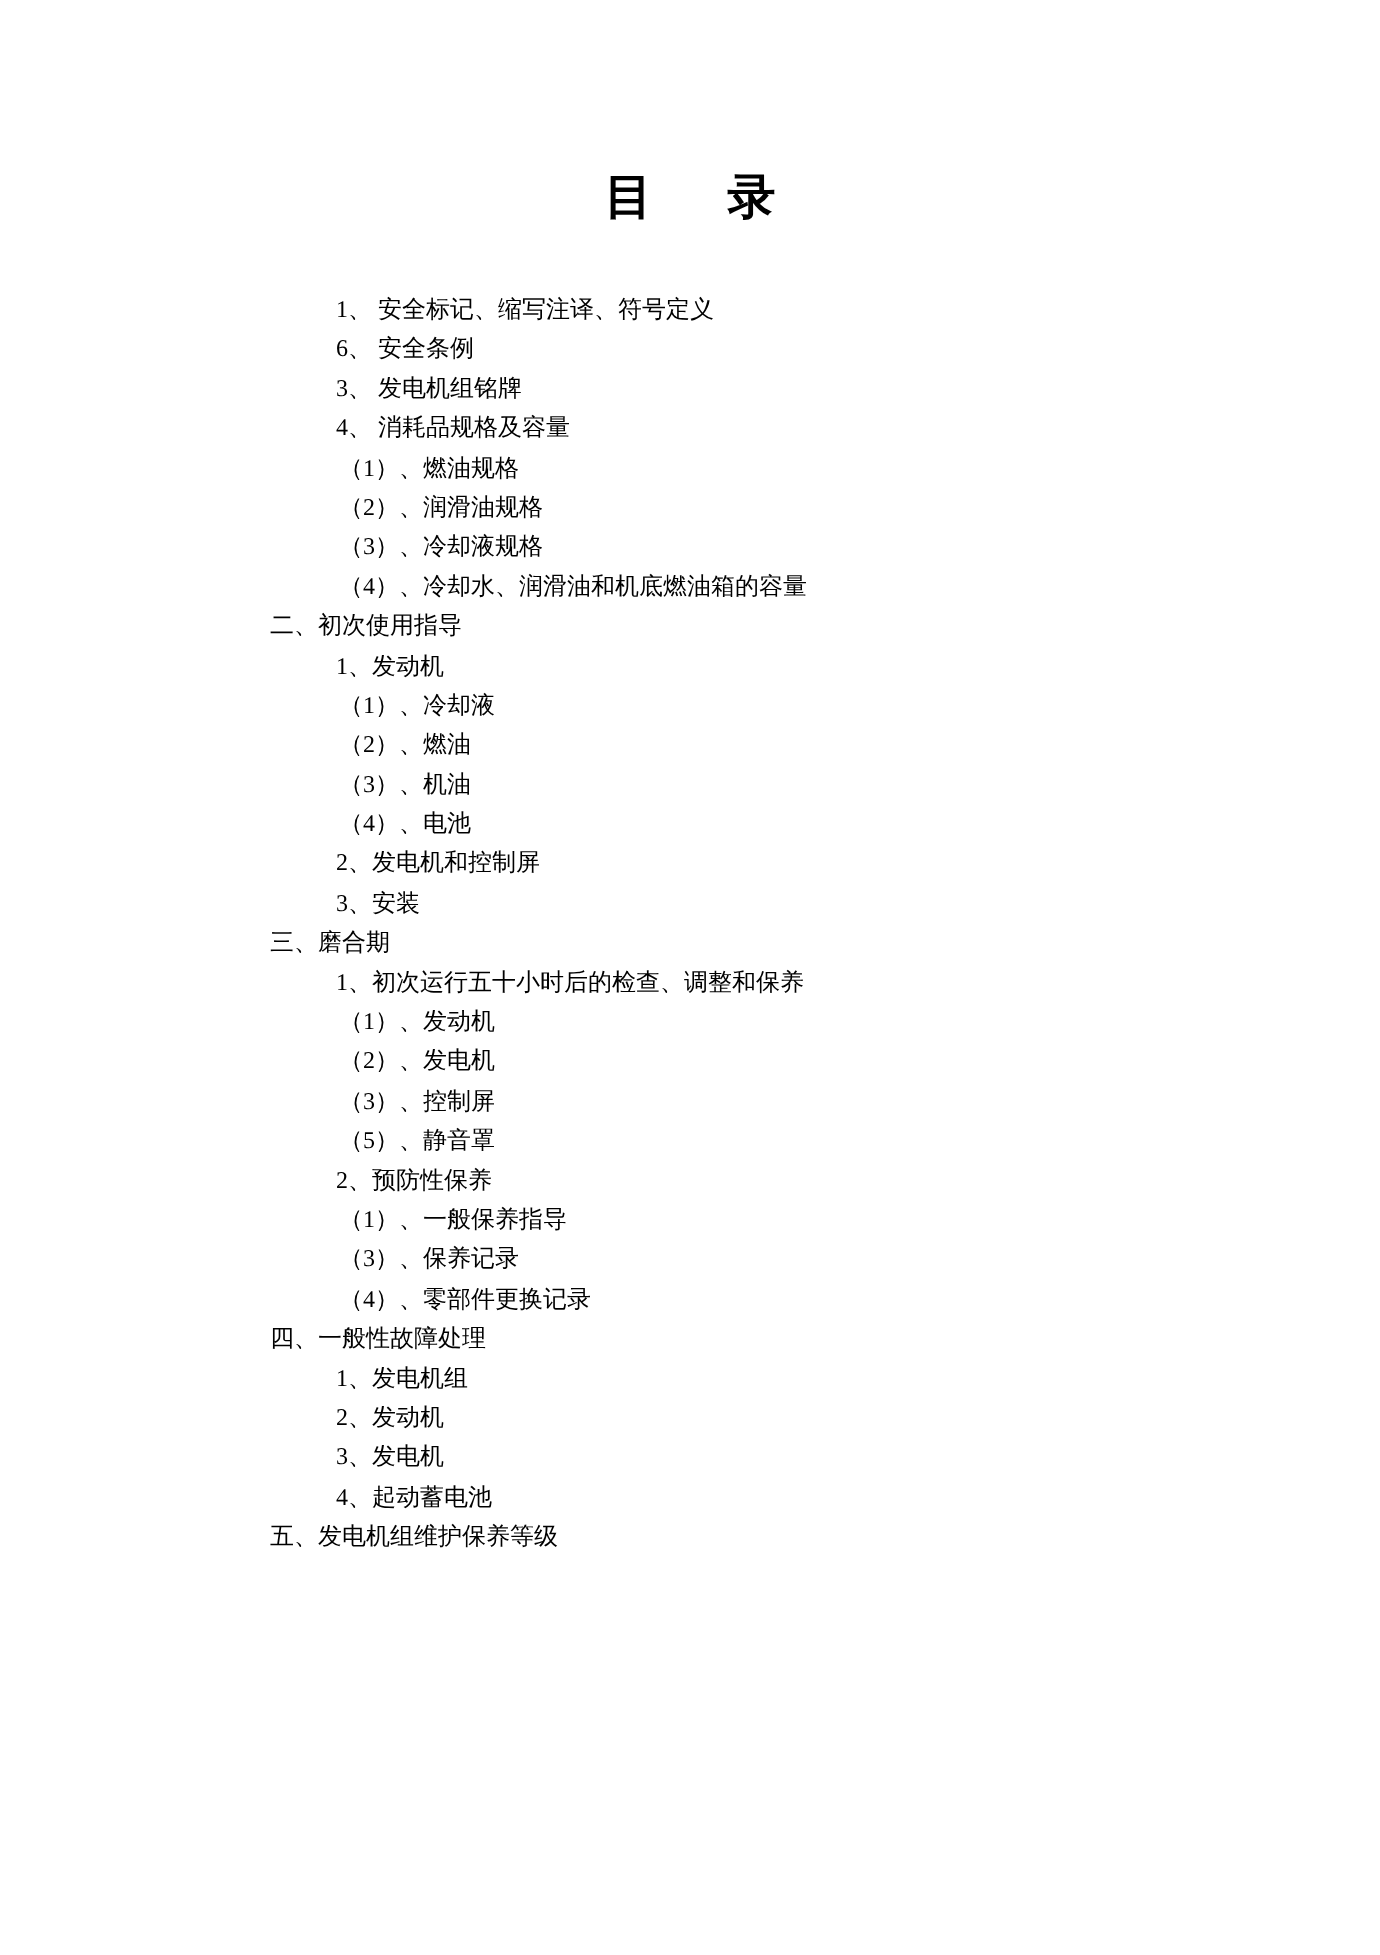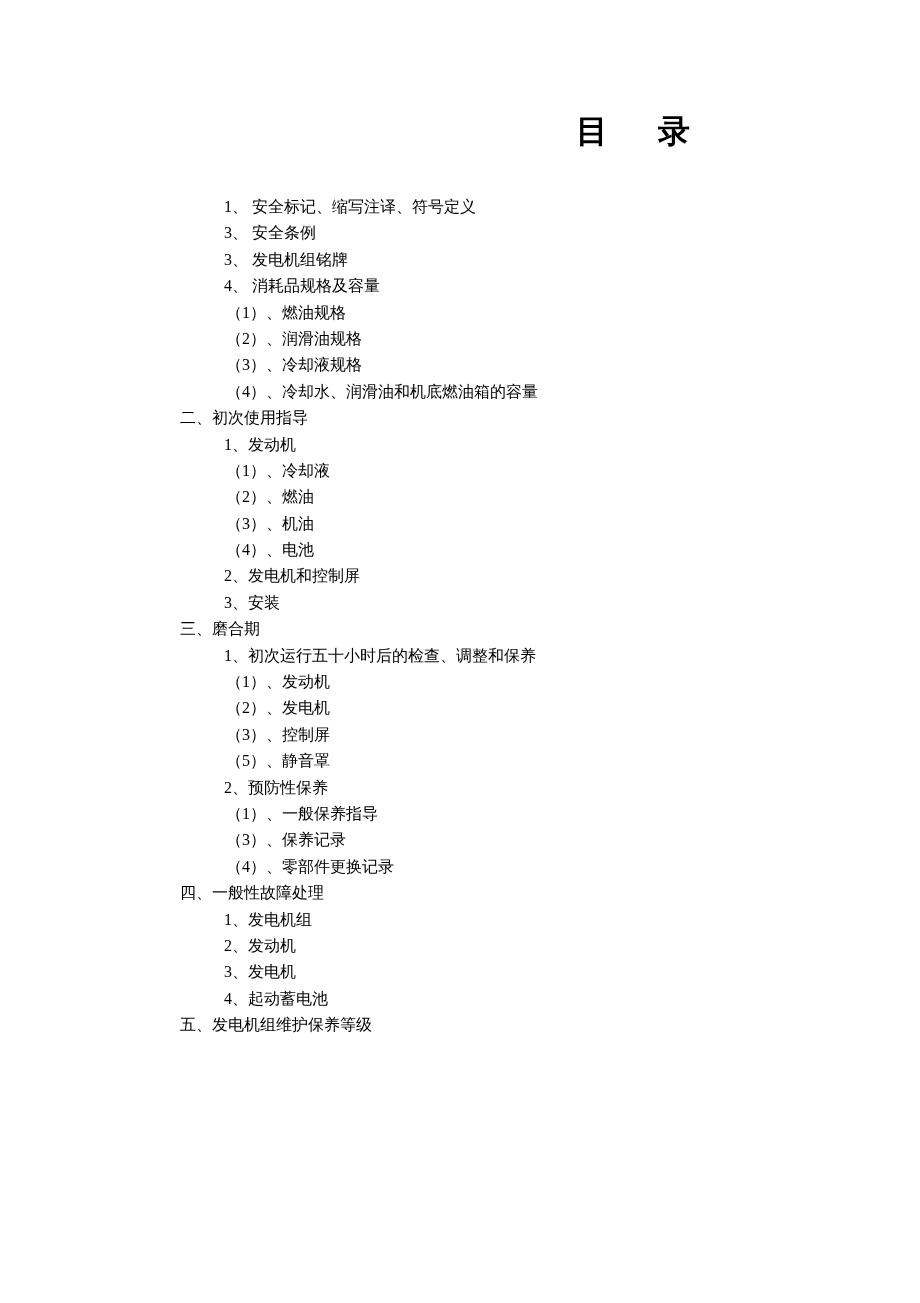--- a/index.html
+++ b/index.html
@@ -9,21 +9,21 @@
     }
     body {
       font-family: "SimSun", "宋体", serif;
       background: #ffffff;
       width: 920px;
       height: 1303px;
       padding: 110px 180px 0 180px;
       color: #000;
     }
     .title {
-      text-align: right;
+      text-align: center;
       font-size: 32px;
       font-weight: bold;
       letter-spacing: 50px;
       margin-bottom: 40px;
       padding-left: 50px;
       font-family: "SimHei", "黑体", sans-serif;
     }
     .toc {
       font-size: 16px;
       line-height: 1.65;
@@ -42,21 +42,21 @@
     }
   </style>
 </head>
 <body>
 
 <div class="title">目录</div>
 
 <div class="toc">
 
   <div class="toc-item level-2">1、 安全标记、缩写注译、符号定义</div>
-  <div class="toc-item level-2">3、 安全条例</div>
+  <div class="toc-item level-2">6、 安全条例</div>
   <div class="toc-item level-2">3、 发电机组铭牌</div>
   <div class="toc-item level-2">4、 消耗品规格及容量</div>
   <div class="toc-item level-3">（1）、燃油规格</div>
   <div class="toc-item level-3">（2）、润滑油规格</div>
   <div class="toc-item level-3">（3）、冷却液规格</div>
   <div class="toc-item level-3">（4）、冷却水、润滑油和机底燃油箱的容量</div>
 
   <div class="toc-item level-1">二、初次使用指导</div>
   <div class="toc-item level-2">1、发动机</div>
   <div class="toc-item level-3">（1）、冷却液</div>

